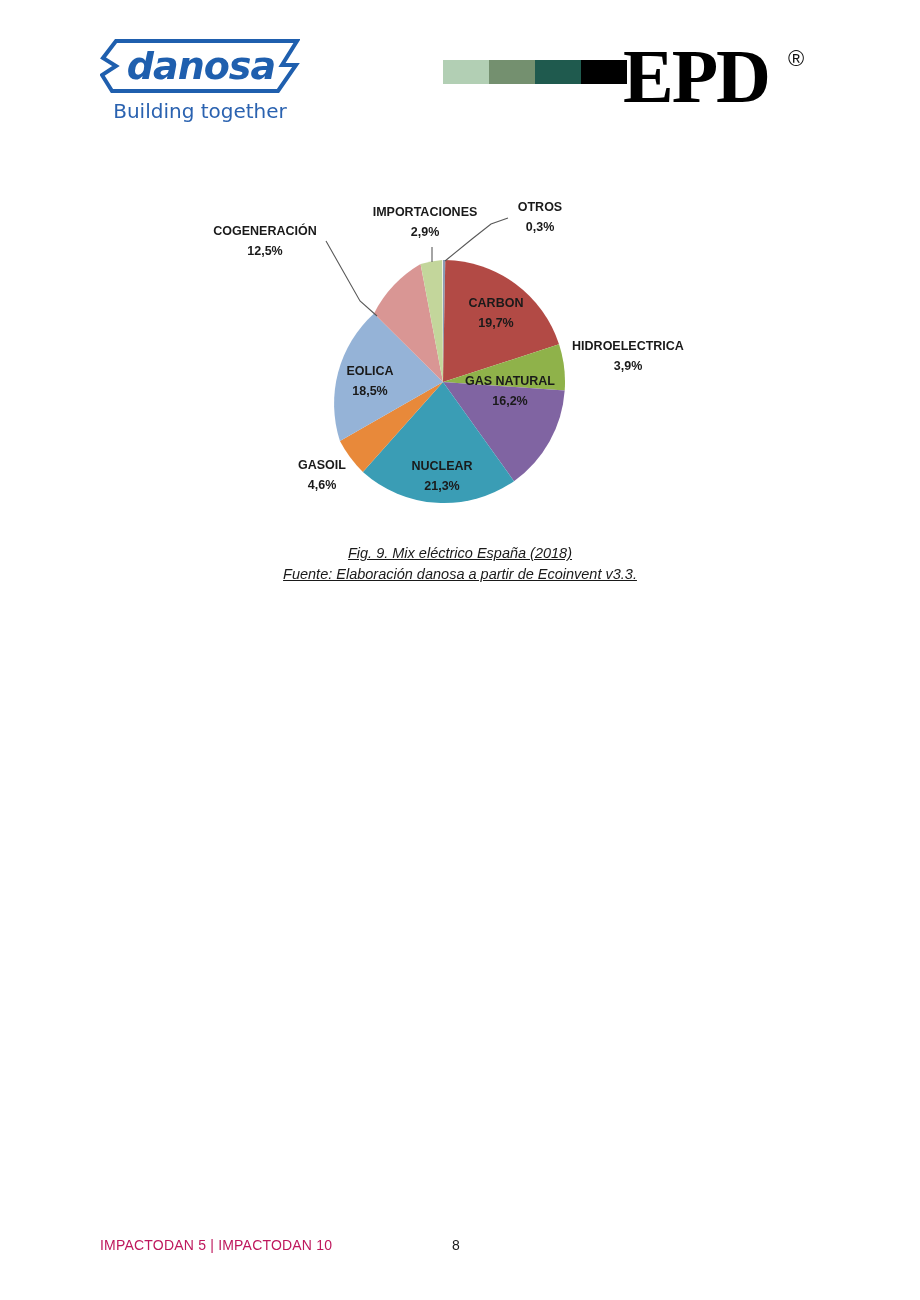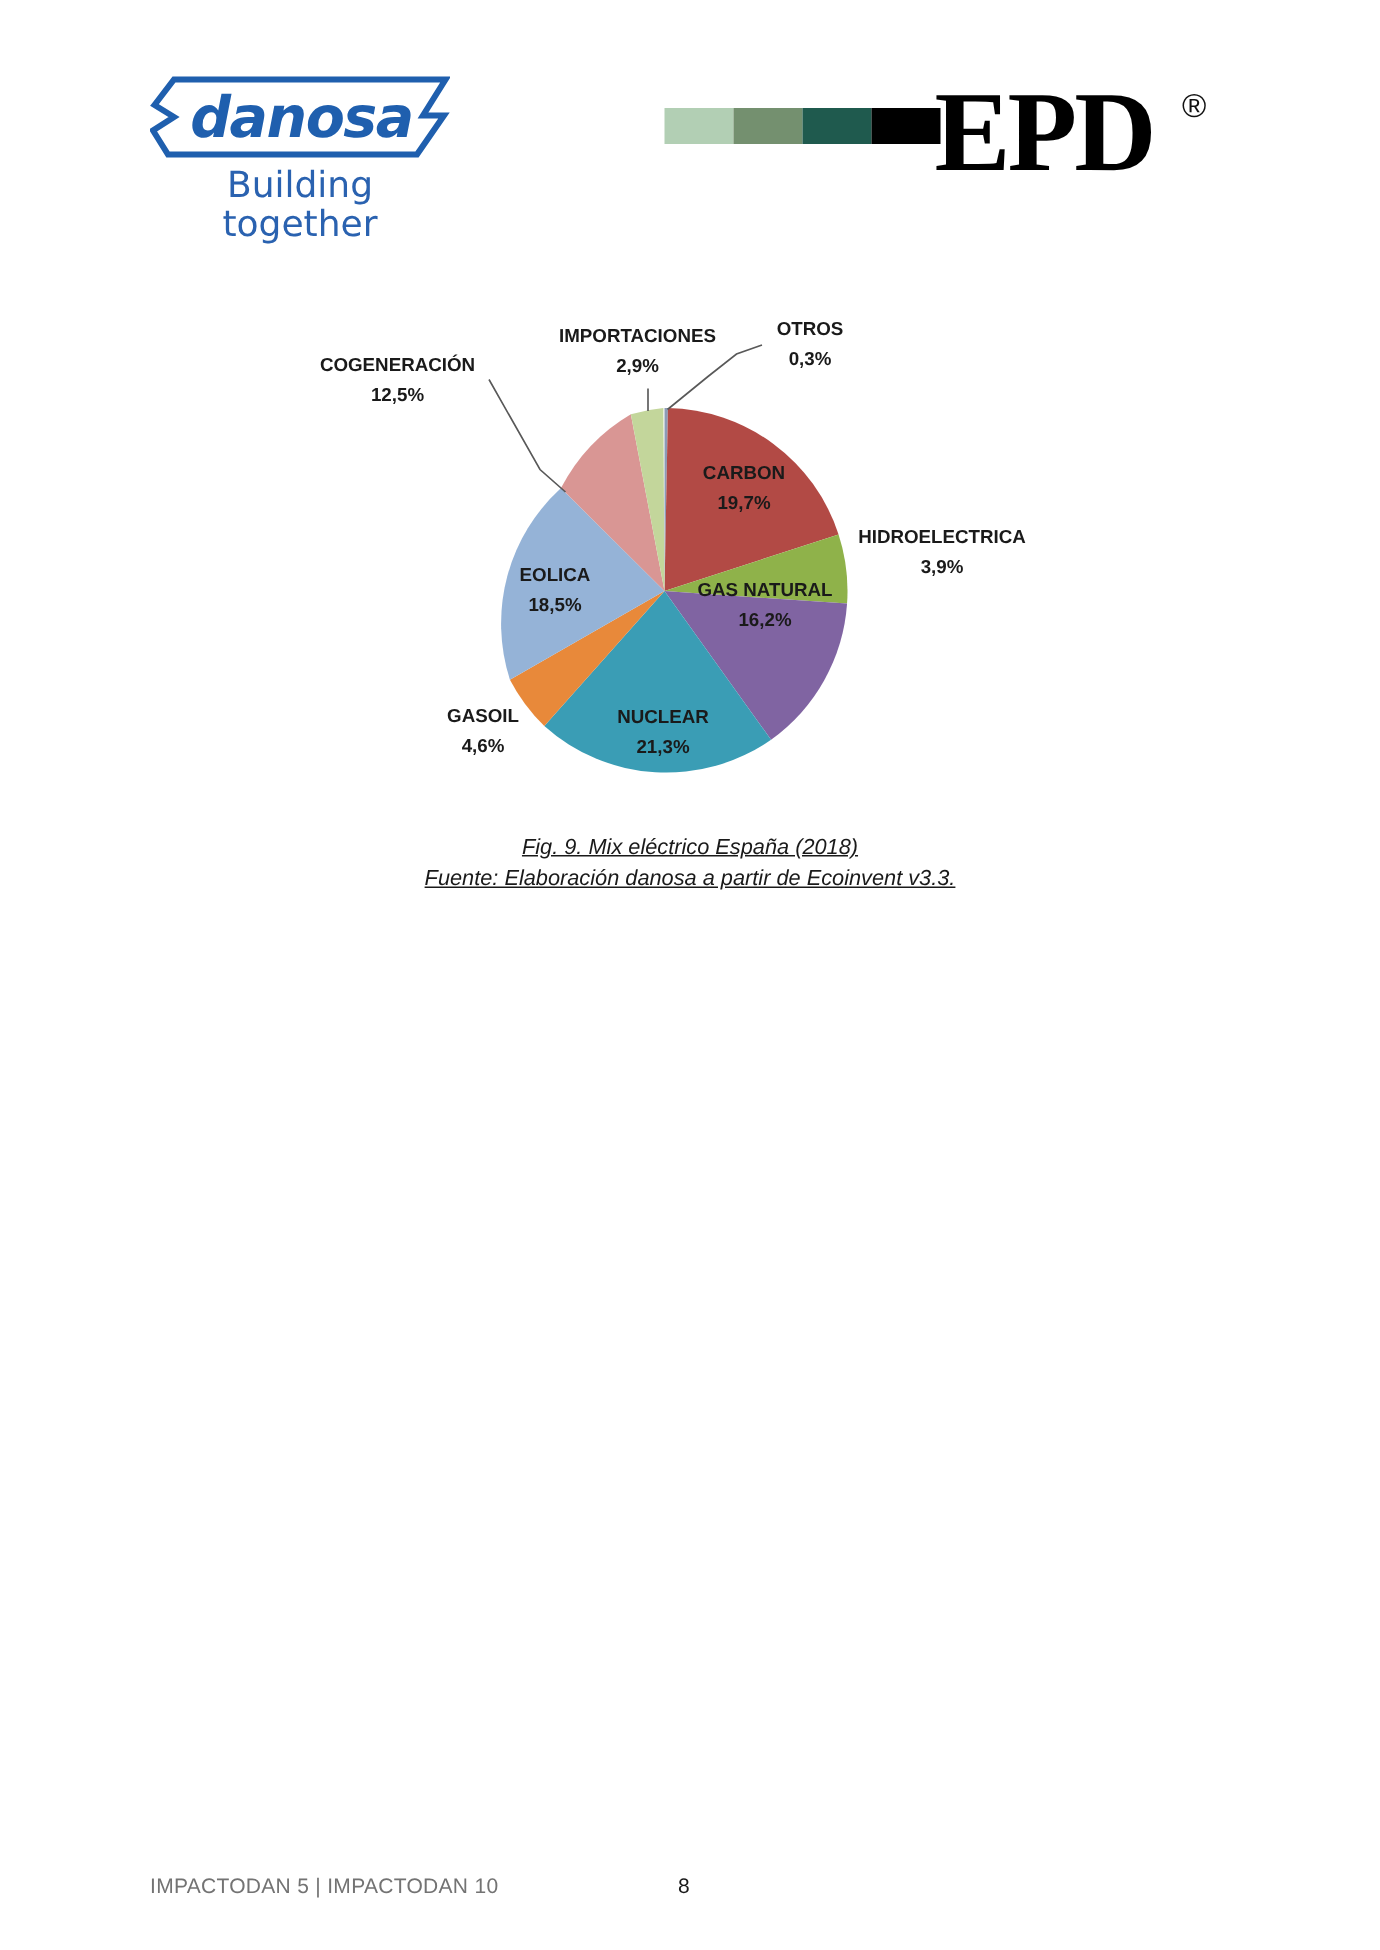--- a/index.html
+++ b/index.html
@@ -3,37 +3,37 @@
 <meta charset="utf-8">
 <style>
   html,body{margin:0;padding:0;}
   body{
     width:920px;height:1300px;
     background:#ffffff;
     font-family:"Liberation Sans", sans-serif;
     position:relative;
     overflow:hidden;
   }
-  .page{position:absolute;inset:0;background:#fff;margin-top:12px;}
+  .page{position:absolute;inset:0;background:#fff;}
 
   
   .header{position:absolute;left:0;top:0;width:920px;height:150px;}
 
   .danosa-logo{position:absolute;left:100px;top:38px;width:200px;height:92px;}
   .danosa-banner{position:absolute;left:0;top:0;width:200px;height:56px;}
   .danosa-word{
     position:absolute;left:26px;top:6px;width:150px;height:44px;
     color:#1F5FAE;font-style:italic;font-weight:bold;
     font-size:38px;line-height:44px;letter-spacing:-1px;
     font-family:"DejaVu Sans", sans-serif;
     text-align:center;
   }
   .danosa-tag{
     position:absolute;left:0;top:60px;width:200px;
-    color:#2A62B0;font-size:24px;line-height:26px;text-align:center;
+    color:#2A62B0;font-size:20px;line-height:26px;text-align:center;
     font-family:"DejaVu Sans", sans-serif;font-weight:400;
   }
 
   .epd-logo{position:absolute;left:443px;top:40px;width:390px;height:80px;}
   .epd-bars{position:absolute;left:0px;top:20px;height:24px;display:flex;}
   .epd-bar{width:46px;height:24px;}
   .epd-text{
     position:absolute;left:180px;top:-4px;
     font-family:Liberation Serif, serif;
     font-weight:bold;font-size:76px;line-height:80px;color:#000;
@@ -63,21 +63,21 @@
     text-align:center;
     font-family:"Liberation Sans", sans-serif;
     font-style:italic;font-size:14.5px;line-height:21px;color:#1a1a1a;text-decoration:underline;
   }
 
   
   .footer{position:absolute;left:0;top:1235px;width:920px;height:30px;}
   .footer-left{
     position:absolute;left:100px;top:0;
     font-family:"Liberation Sans", sans-serif;
-    font-size:14px;line-height:20px;color:#737373;letter-spacing:.2px;
+    font-size:14px;line-height:20px;color:#be185d;letter-spacing:.2px;
   }
   .footer-page{
     position:absolute;left:452px;top:0;
     font-family:"Liberation Sans", sans-serif;
     font-size:14px;line-height:20px;color:#1a1a1a;
   }
 </style>
 </head>
 <body>
 

